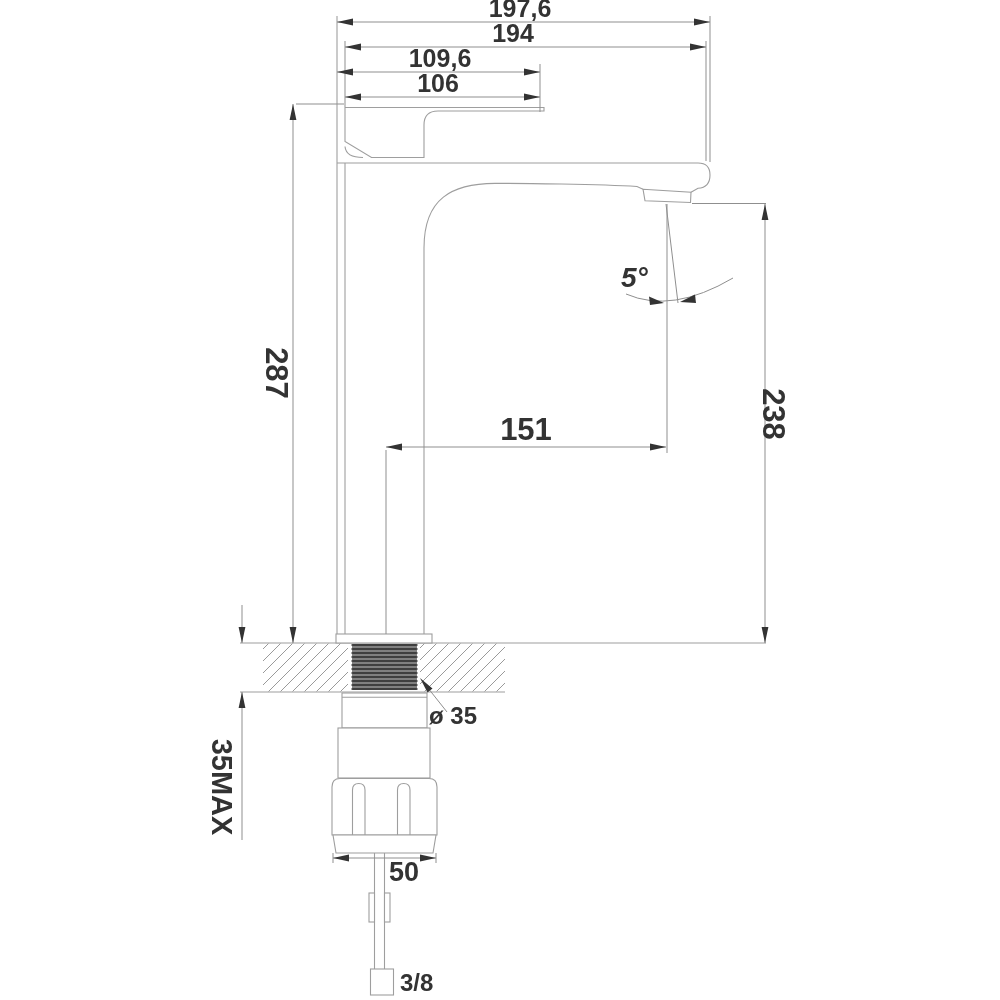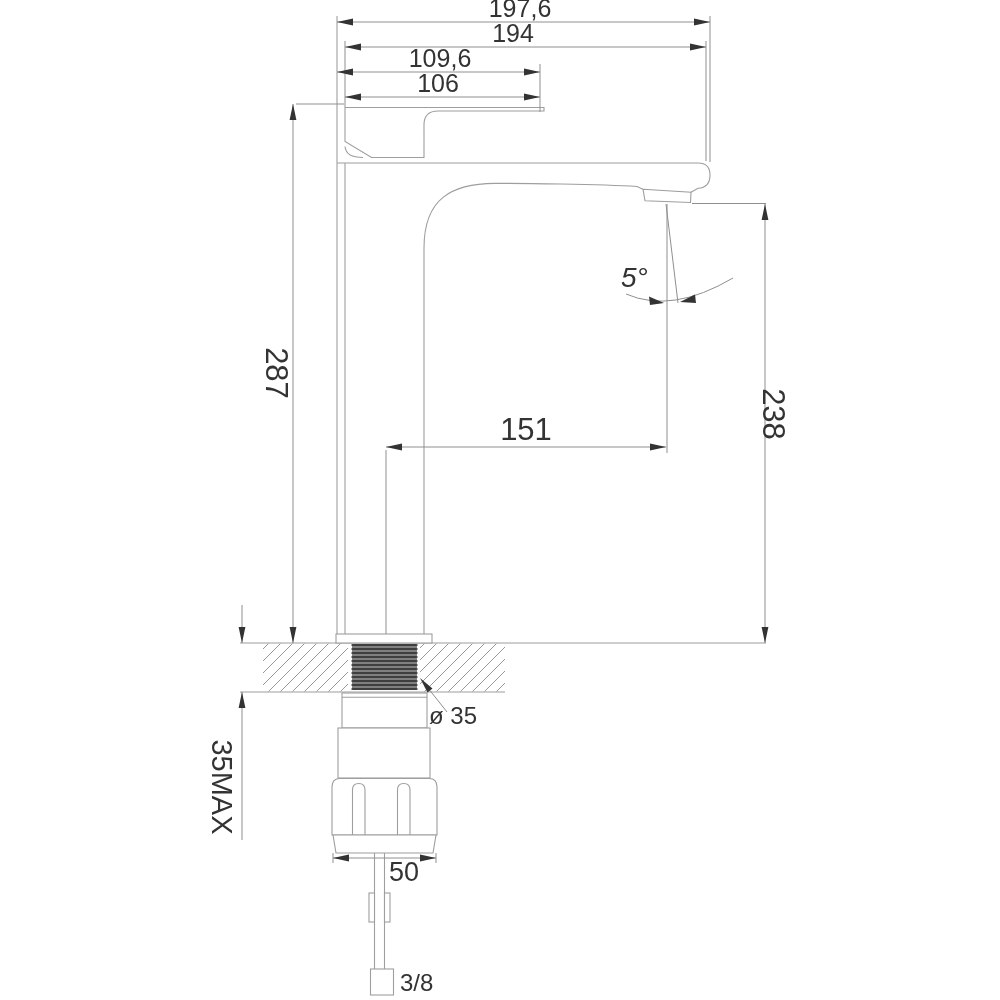--- a/index.html
+++ b/index.html
@@ -1,20 +1,20 @@
 <!DOCTYPE html>
 <html style="--background: #ffffff; --outline-gray: #9e9e9e; --dimension-gray: #8f8f8f; --hatch-gray: #9a9a9a; --ink: #333333; --thread-dark: #3f3f3f;"><head>
 <meta charset="utf-8">
 <style>
   :root{
     --background:#ffffff; --outline-gray:#9e9e9e; --dimension-gray:#8f8f8f;
     --hatch-gray:#9a9a9a; --ink:#333333; --thread-dark:#3f3f3f;
   }
   html,body{margin:0;padding:0;background:var(--background);}
-  .sheet{width:796px;height:1000px;position:relative;background:var(--background);overflow:hidden;}
+  .sheet{width:796px;height:1000px;position:relative;background:var(--background);overflow:hidden;font-weight:bold;}
   svg{display:block;}
   .ol{stroke:var(--outline-gray);fill:none;stroke-width:1.1;}
   .fw{stroke:var(--outline-gray);fill:#ffffff;stroke-width:1.1;}
   .dl{stroke:var(--dimension-gray);fill:none;stroke-width:1;}
   .ar{fill:var(--ink);stroke:none;}
   .tx{fill:var(--ink);font-family:"Liberation Sans","DejaVu Sans",sans-serif;}
   .t25{font-size:25px;} .t31{font-size:31px;} .t29{font-size:29px;}
   .t27{font-size:27px;} .t24{font-size:24px;} .deg{font-size:28px;font-style:italic;}
 </style>
 </head>

